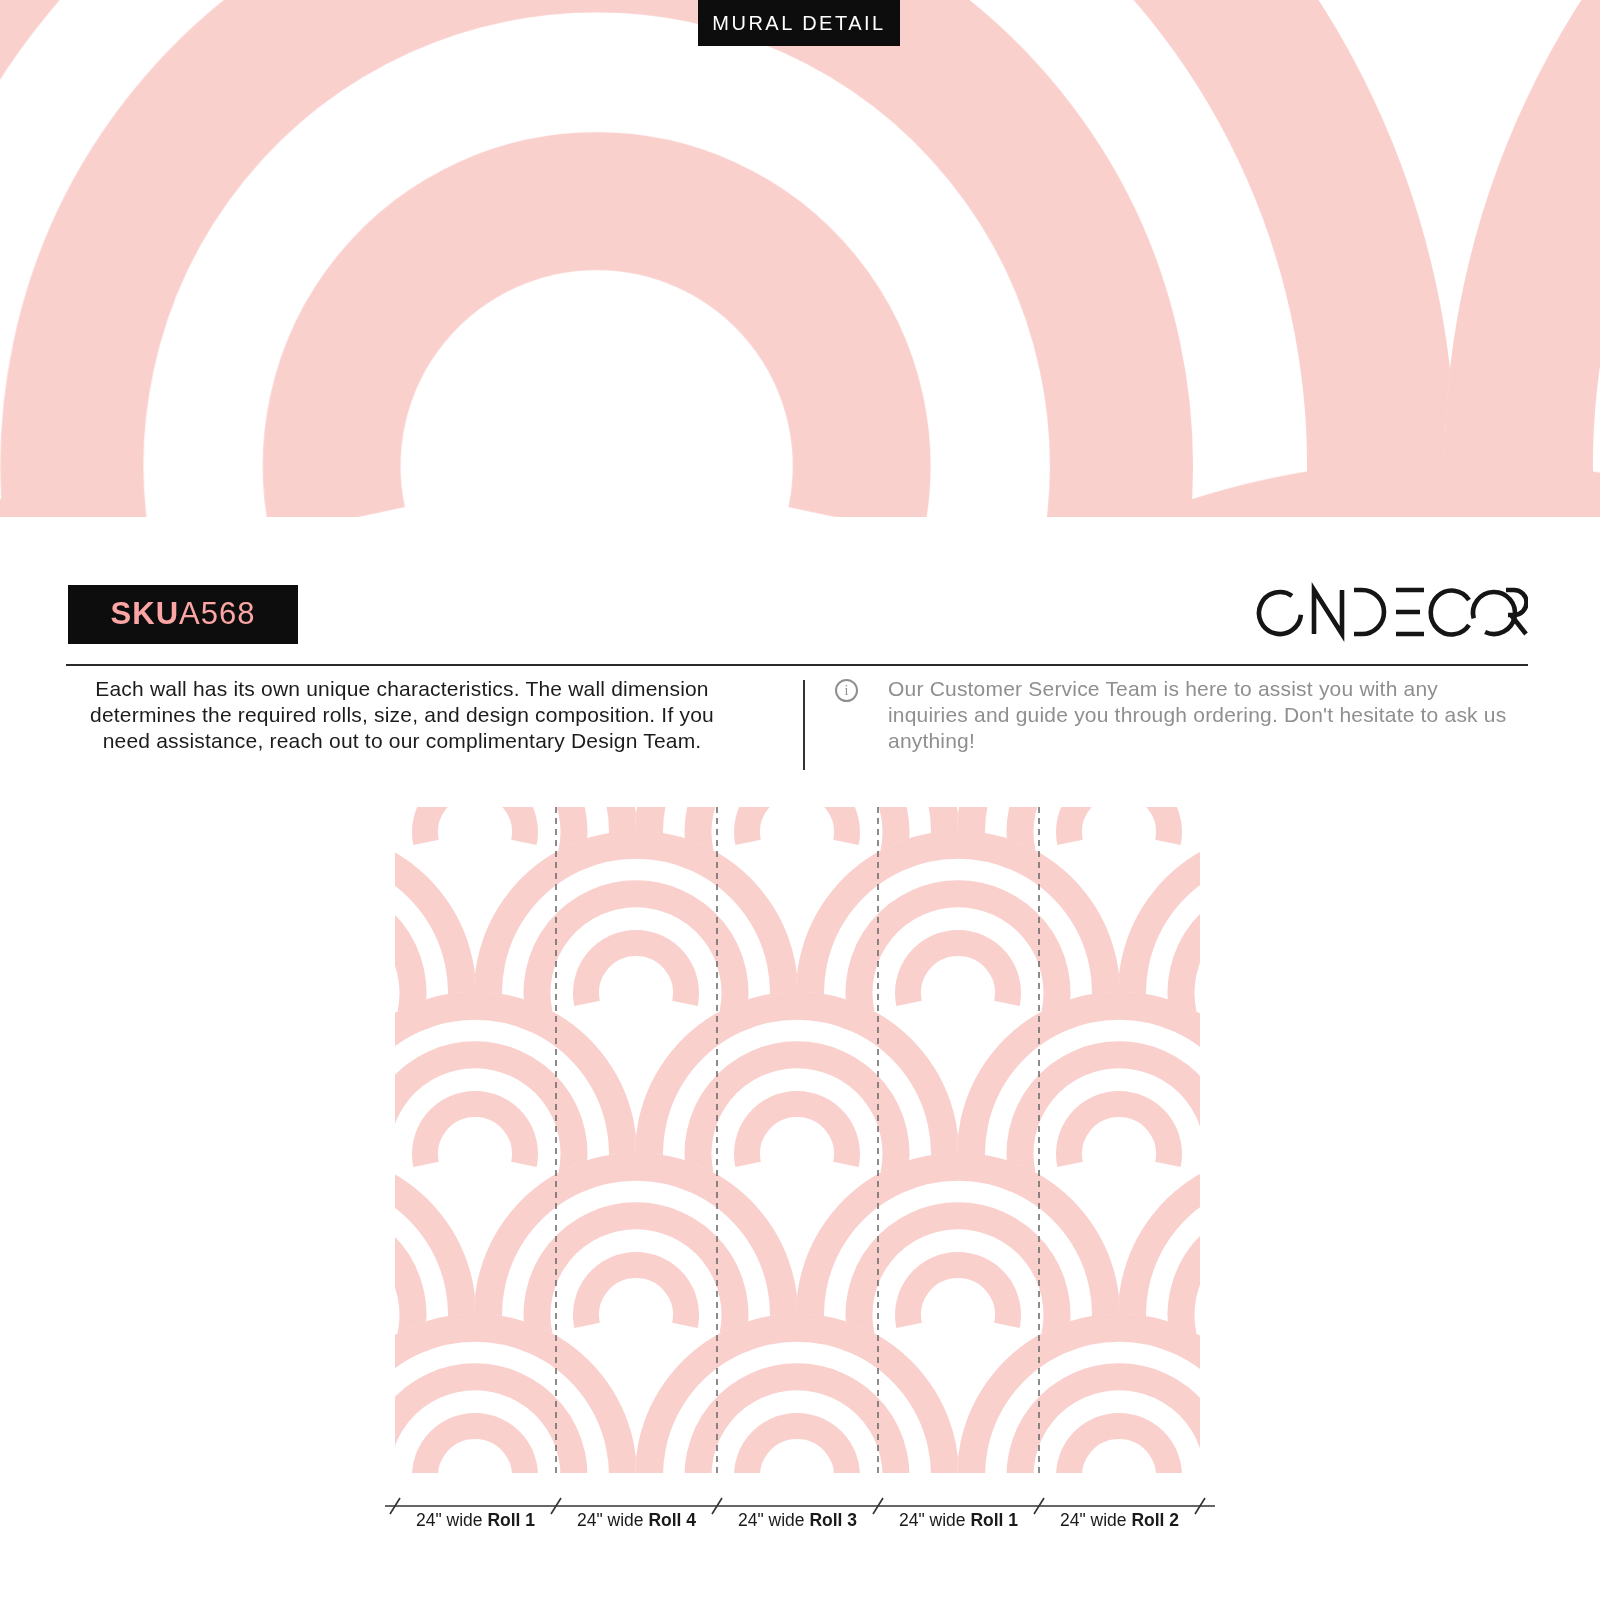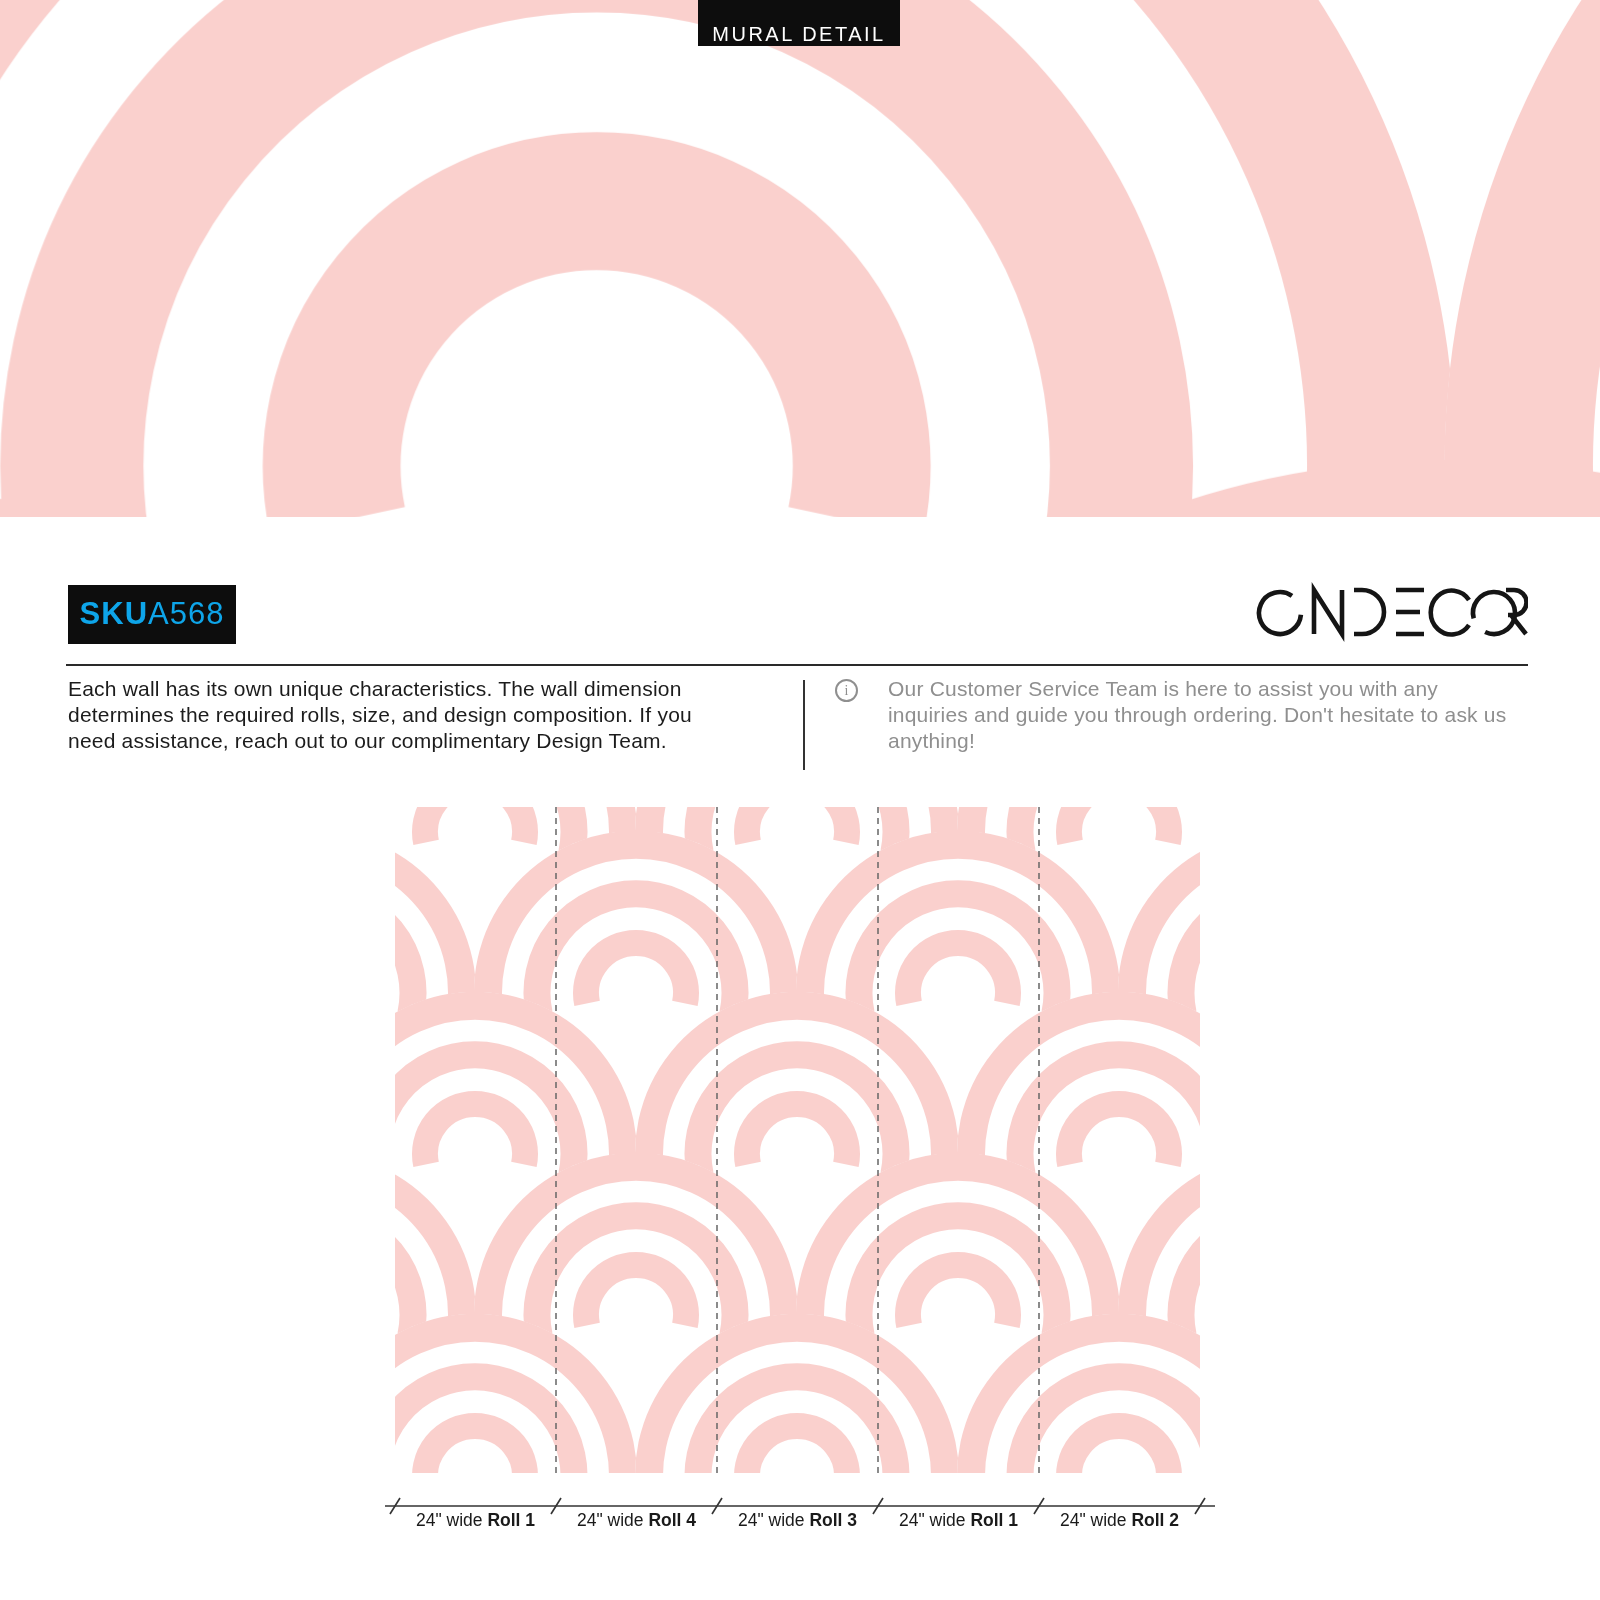--- a/index.html
+++ b/index.html
@@ -1,32 +1,32 @@
 <!DOCTYPE html>
 <html><head>
 <meta charset="utf-8">
 <style>
   html,body{margin:0;padding:0;background:#fff;}
   .page{position:relative;width:1600px;height:1600px;background:#fff;overflow:hidden;
         font-family:"Liberation Sans", sans-serif;color:#1e1e1e;}
   svg{display:block;}
   .hero{position:absolute;left:0;top:0;width:1600px;height:517px;}
   .hero-badge{position:absolute;left:698px;top:0;width:202px;height:46px;background:#0d0d0d;
-      color:#fff;display:flex;align-items:flex-end;justify-content:center;
+      color:#fff;display:flex;align-items:center;justify-content:center;
       font-size:20px;letter-spacing:2.5px;font-weight:400;}
   .header-row{position:absolute;left:68px;top:584px;width:1460px;height:60px;display:flex;align-items:center;}
-  .sku-badge{background:#0d0d0d;color:#0ea5e9;height:59px;width:168px;display:flex;
+  .sku-badge{background:#0d0d0d;color:#fca5a5;height:59px;width:230px;display:flex;
       align-items:center;justify-content:center;font-size:31px;letter-spacing:1px;white-space:pre;}
   .sku-label{font-weight:700;}
   .sku-value{font-weight:400;}
   .page-title{margin-left:34px;font-size:40px;letter-spacing:2px;font-weight:400;color:#161616;}
   .brand{position:absolute;right:0;top:-4px;}
   .divider{position:absolute;left:66px;top:664px;width:1462px;height:0;border-top:2px solid #2a2a2a;}
   .intro{position:absolute;left:68px;top:676px;width:1462px;display:flex;}
-  .intro-left{width:668px;font-size:21px;line-height:26px;color:#1c1c1c;letter-spacing:0.2px;}
+  .intro-left{width:668px;font-size:21px;line-height:26px;color:#1c1c1c;letter-spacing:0.2px;text-align:center;}
   .v-rule{width:0;border-left:2px solid #333;height:90px;margin-left:67px;margin-top:4px;}
   .intro-right{display:flex;margin-left:30px;width:680px;color:#8f8f8f;}
   .info-icon{flex:0 0 auto;width:19px;height:19px;border:2px solid #8f8f8f;border-radius:50%;
       display:flex;align-items:center;justify-content:center;font-size:14px;line-height:1;
       margin-top:3px;margin-right:9px;font-family:"Liberation Serif", serif;}
   .intro-right-text{font-size:21px;line-height:26px;letter-spacing:0.2px;margin-left:21px;}
   .roll-panel{position:absolute;left:395px;top:807px;width:805px;height:666px;}
   .measure{position:absolute;left:385px;top:1496px;width:830px;height:20px;}
   .roll-labels{position:absolute;left:0;top:1510px;width:1600px;height:26px;}
   .roll-label{position:absolute;top:0;width:161px;text-align:center;font-size:17.5px;color:#1a1a1a;white-space:nowrap;}

